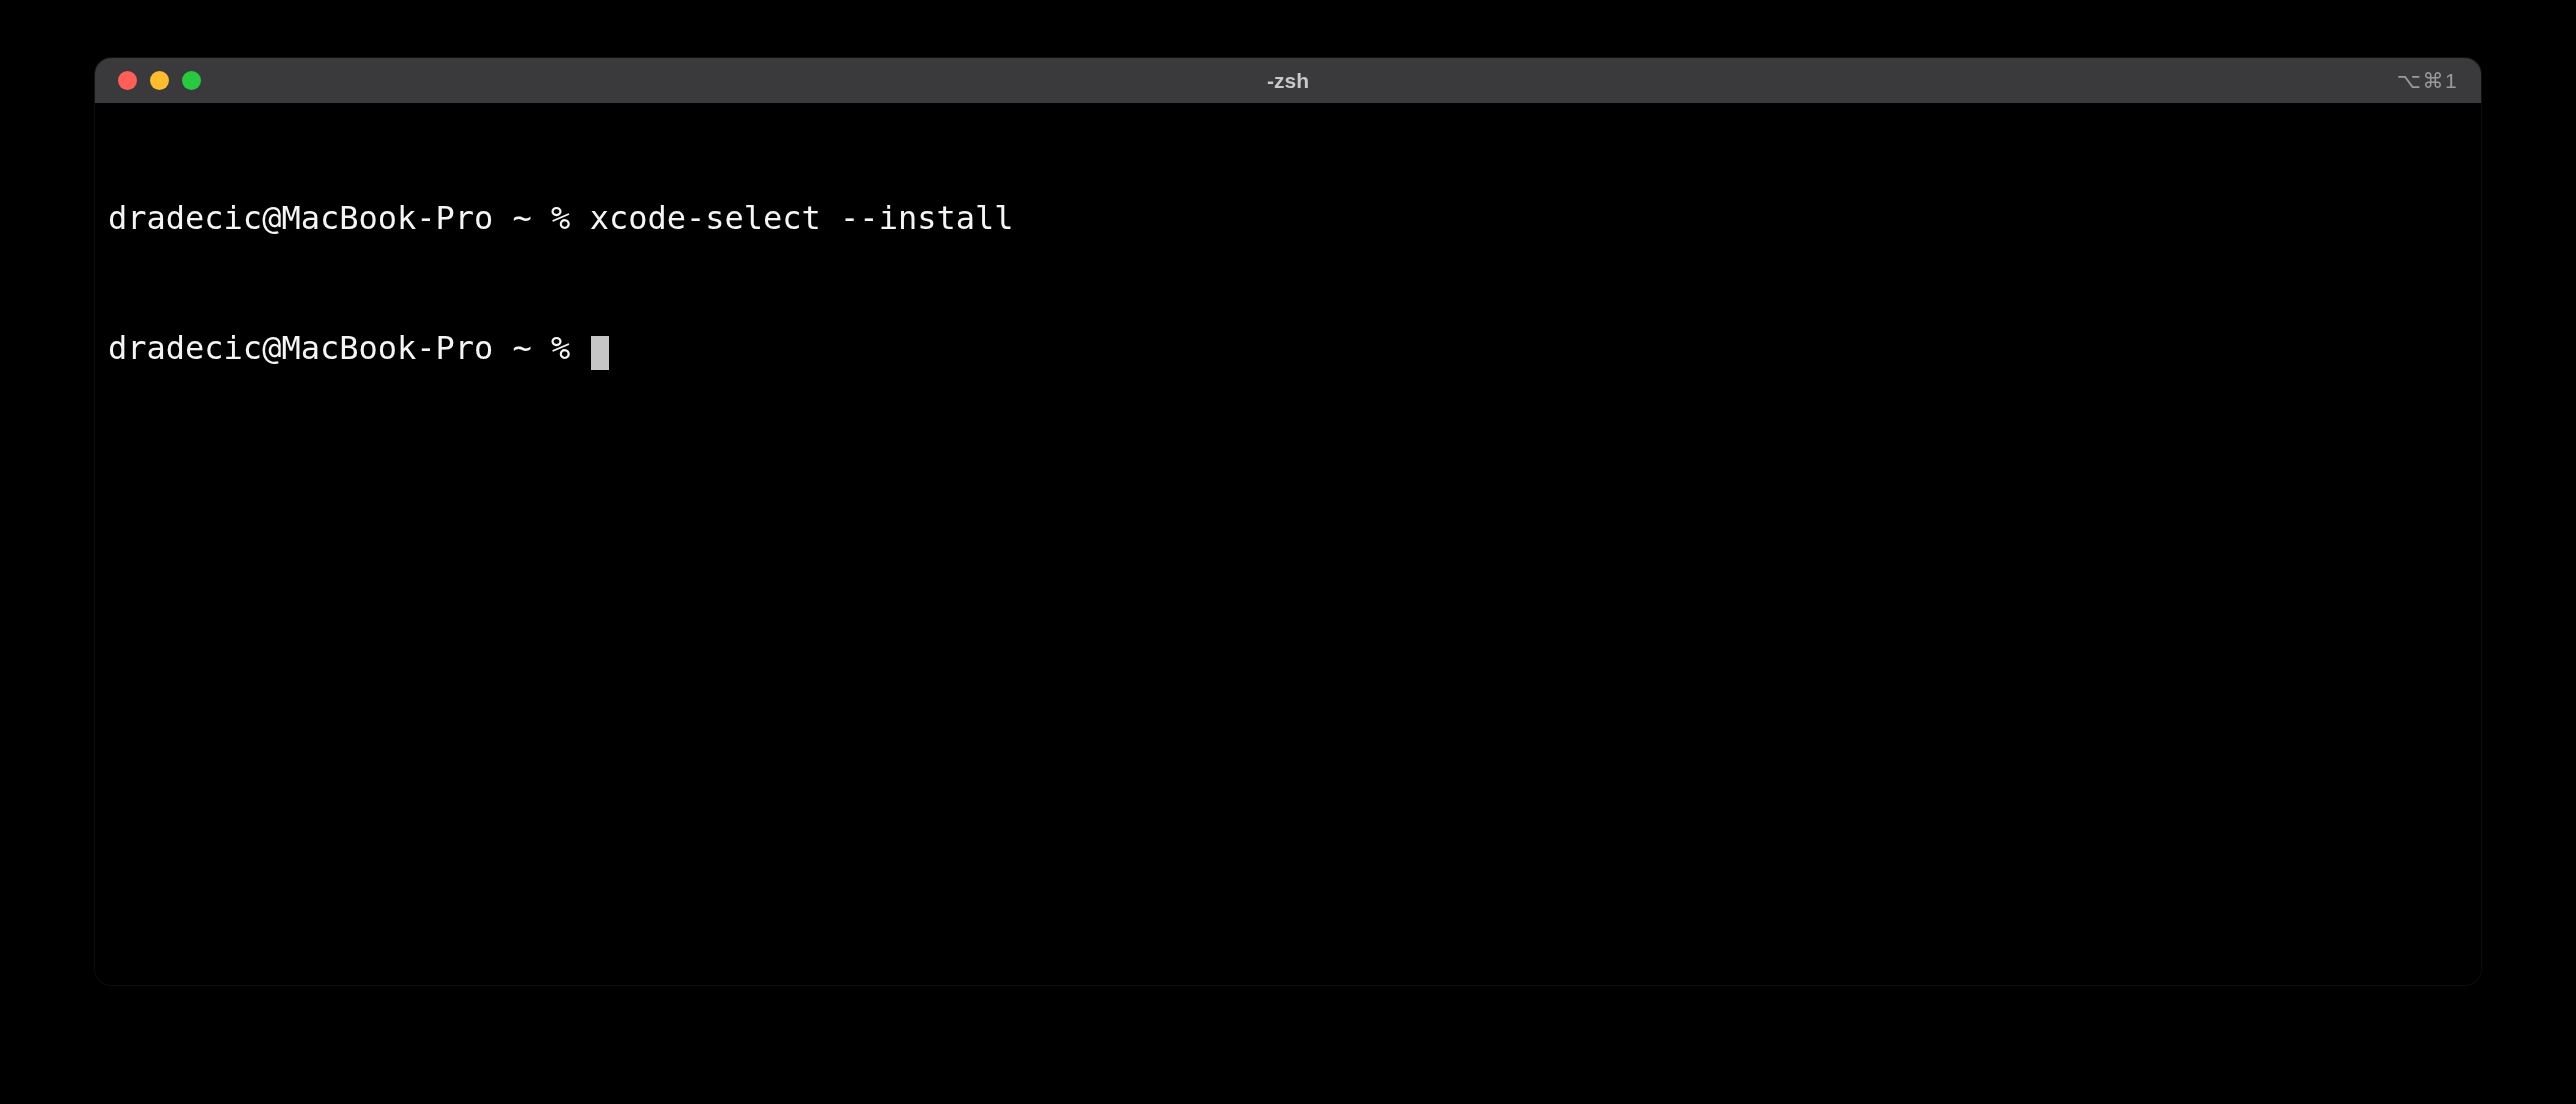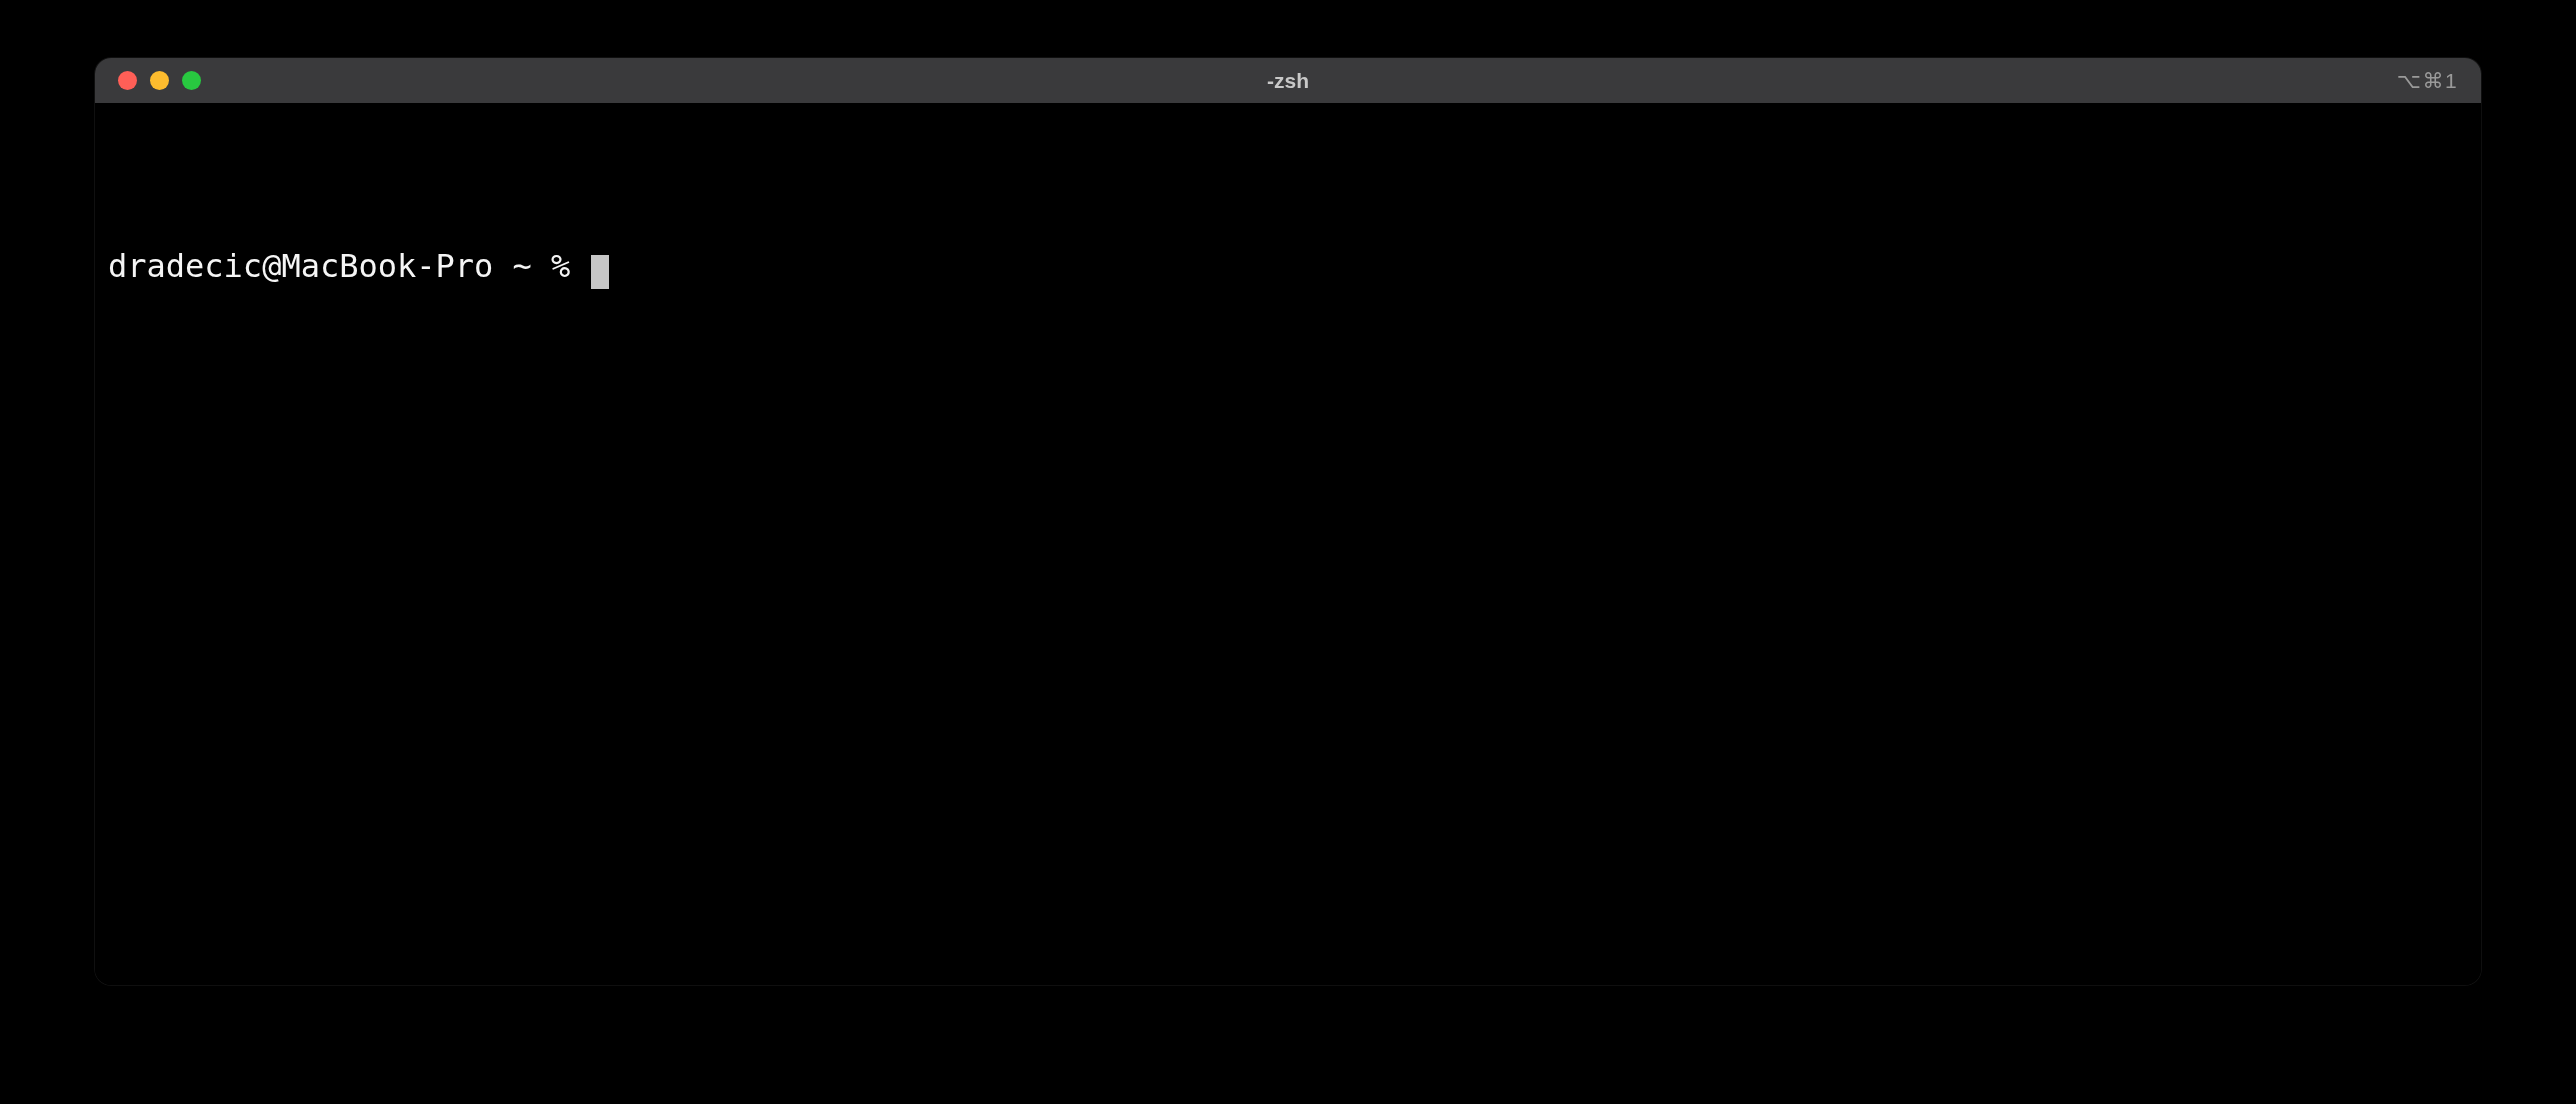--- a/index.html
+++ b/index.html
@@ -1,19 +1,18 @@
 <!DOCTYPE html>
 <html style="font-size:13px"><head>
   <meta charset="utf-8">
   <style>
     * {
       margin: 0;
       padding: 0;
       box-sizing: border-box;
-      gap: 48px;
     }
     
     body {
       background: #000000;
       width: 2576px;
       height: 1104px;
       display: flex;
       align-items: flex-start;
       justify-content: center;
       padding-top: 58px;
@@ -114,16 +113,17 @@
     <div class="traffic-lights">
       <div class="traffic-light close"></div>
       <div class="traffic-light minimize"></div>
       <div class="traffic-light zoom"></div>
     </div>
     <div class="window-title">-zsh</div>
     <div class="titlebar-right">⌥⌘1</div>
   </div>
 
   <div class="terminal-body">
+    <span class="terminal-line"><span class="prompt-part">dradecic@MacBook-Pro ~ % </span><span class="cmd-part">xcode-select --install</span></span>
     <span class="terminal-line"><span class="prompt-part">dradecic@MacBook-Pro ~ % </span><span class="cursor-block"></span></span>
   </div>
 </div>
 
 
 </body></html>

